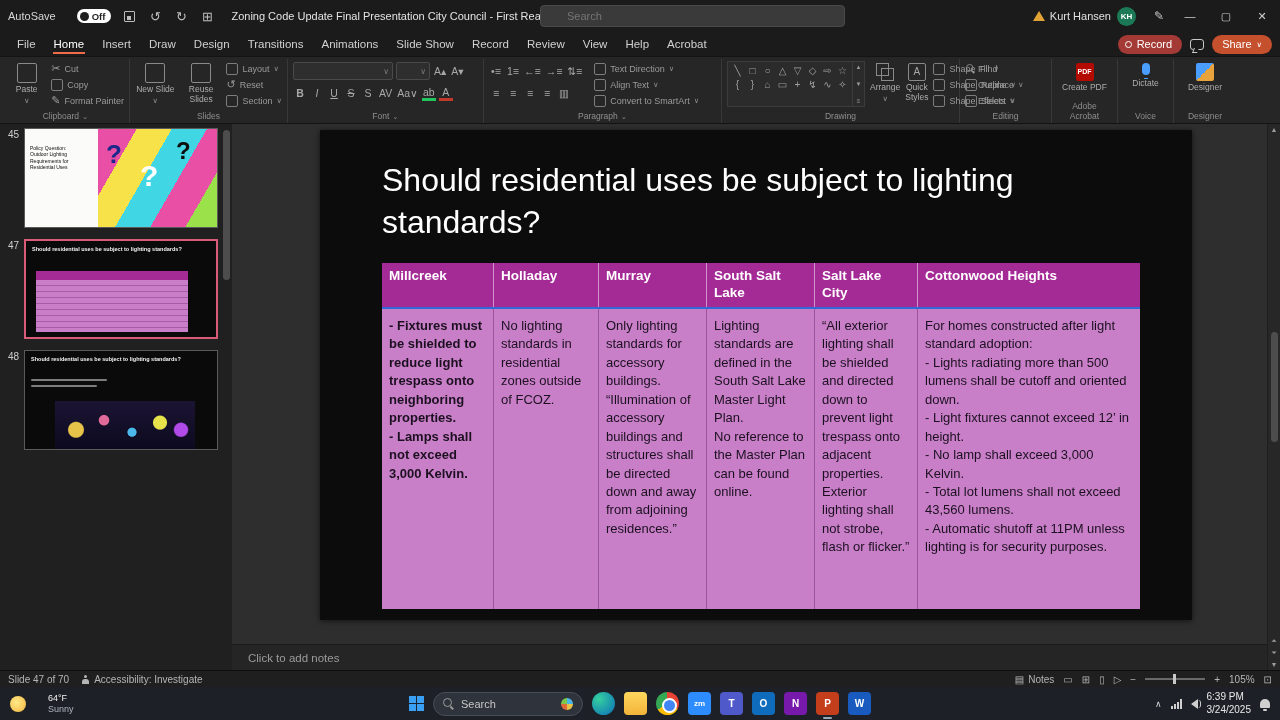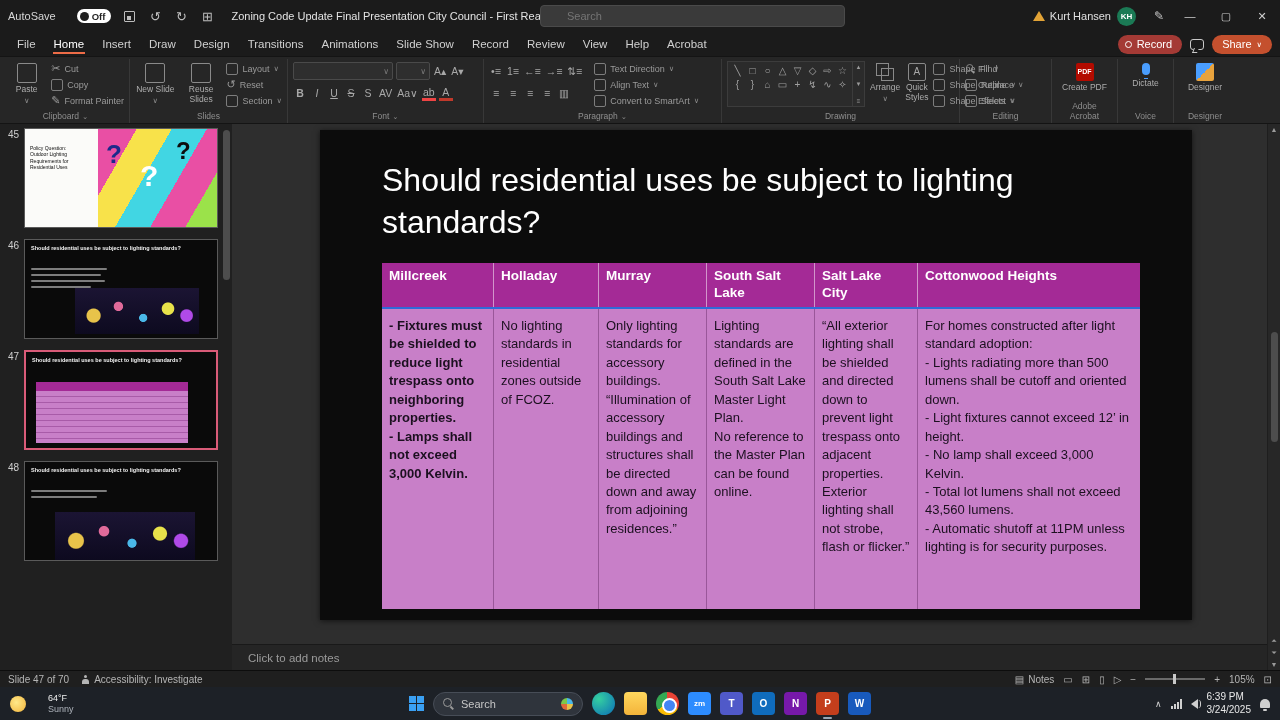--- a/index.html
+++ b/index.html
@@ -342,21 +342,21 @@
         <div class="fontrow">
           <span class="fb" style="font-weight:bold;">B</span>
           <span class="fb" style="font-style:italic;">I</span>
           <span class="fb" style="text-decoration:underline;">U</span>
           <span class="fb">
               <s>S</s>
             </span>
           <span class="fb">S</span>
           <span class="fb">AV</span>
           <span class="fb">Aa∨</span>
-          <span class="fb" style="border-bottom:3px solid #ef4444;">ab</span>
+          <span class="fb" style="border-bottom:3px solid #22c55e;">ab</span>
           <span class="fb" style="border-bottom:3px solid #c0392b;">A</span>
         </div>
       </div>
       <div class="rg-label">
           <span>Font</span>
           <span class="dd">⌄</span>
         </div>
     </div>
 
     <div class="rgroup" style="width:238px;">
@@ -531,31 +531,20 @@
         <div class="thumb" style="background:#fbfbf9;">
           <span class="t-title-dark" style="left:5px; top:16px; width:55px; font-weight:normal;">Policy Question: Outdoor Lighting Requirements for Residential Uses</span>
           <span class="t45-collage">
             <span style="left:8px; top:10px; font-size:26px; color:#1b2a8a;">?</span>
             <span style="left:42px; top:30px; font-size:30px; color:#fff;">?</span>
             <span style="left:78px; top:8px; font-size:24px; color:#0d0d0d;">?</span>
           </span>
         </div>
       </div>
 
-      <div class="thumb-row">
-        <span class="thumb-num">46</span>
-        <div class="thumb" style="background:#0a0a0a;">
-          <span class="t-title-light" style="left:6px; top:5px; width:150px;">Should residential uses be subject to lighting standards?</span>
-          <span class="bar" style="left:6px; top:28px; width:76px; background:#7d7d7d;"></span>
-          <span class="bar" style="left:6px; top:34px; width:70px; background:#7d7d7d;"></span>
-          <span class="bar" style="left:6px; top:40px; width:74px; background:#7d7d7d;"></span>
-          <span class="bar" style="left:6px; top:46px; width:60px; background:#7d7d7d;"></span>
-          <span class="photo-night" style="left:50px; bottom:4px; width:124px; height:46px;"></span>
-        </div>
-      </div>
 
       <div class="thumb-row">
         <span class="thumb-num">47</span>
         <div class="thumb selected" style="background:#0a0a0a;">
           <span class="t-title-light" style="left:6px; top:5px; width:150px;">Should residential uses be subject to lighting standards?</span>
           <span class="mini-table-head" style="left:10px; top:30px; width:152px; height:9px;"></span>
           <span class="mini-table-body" style="left:10px; top:39px; width:152px; height:52px;"></span>
         </div>
       </div>
 

